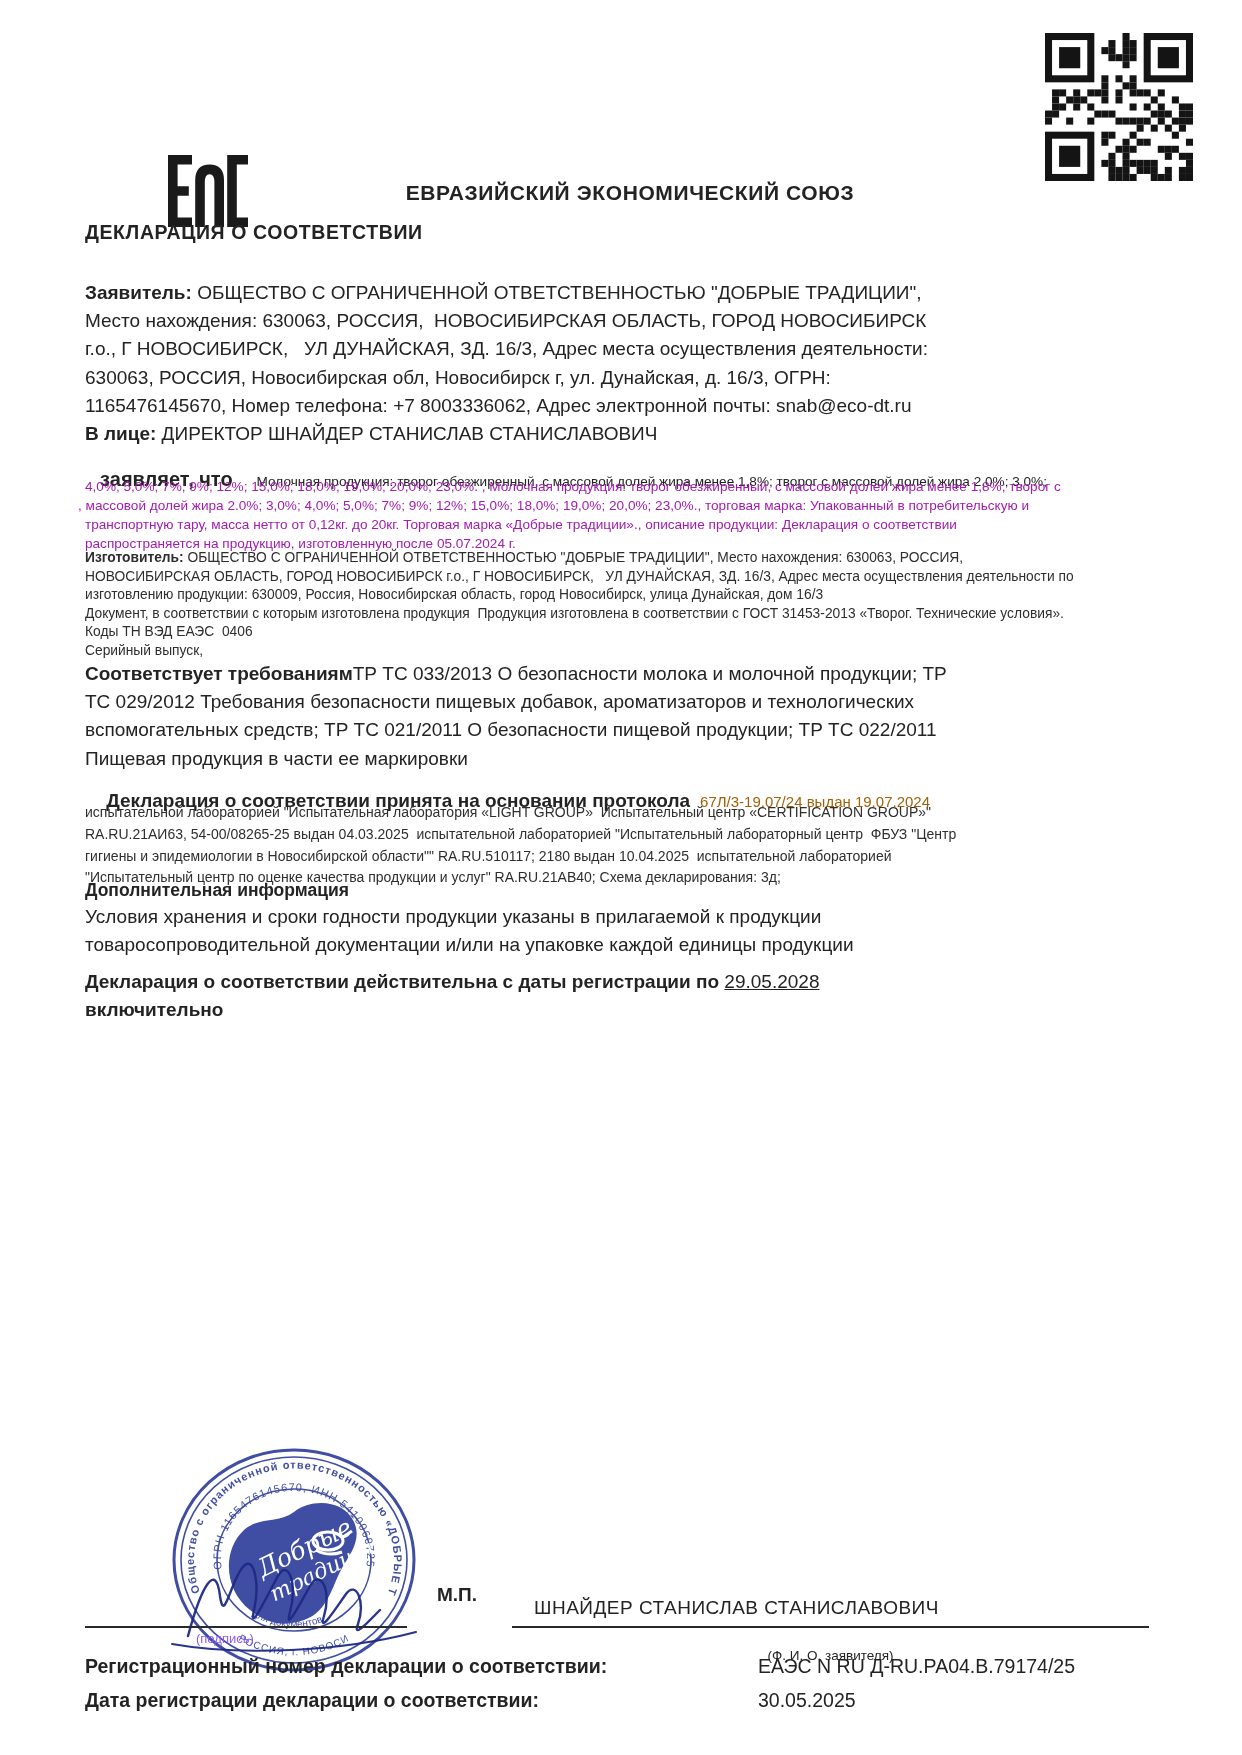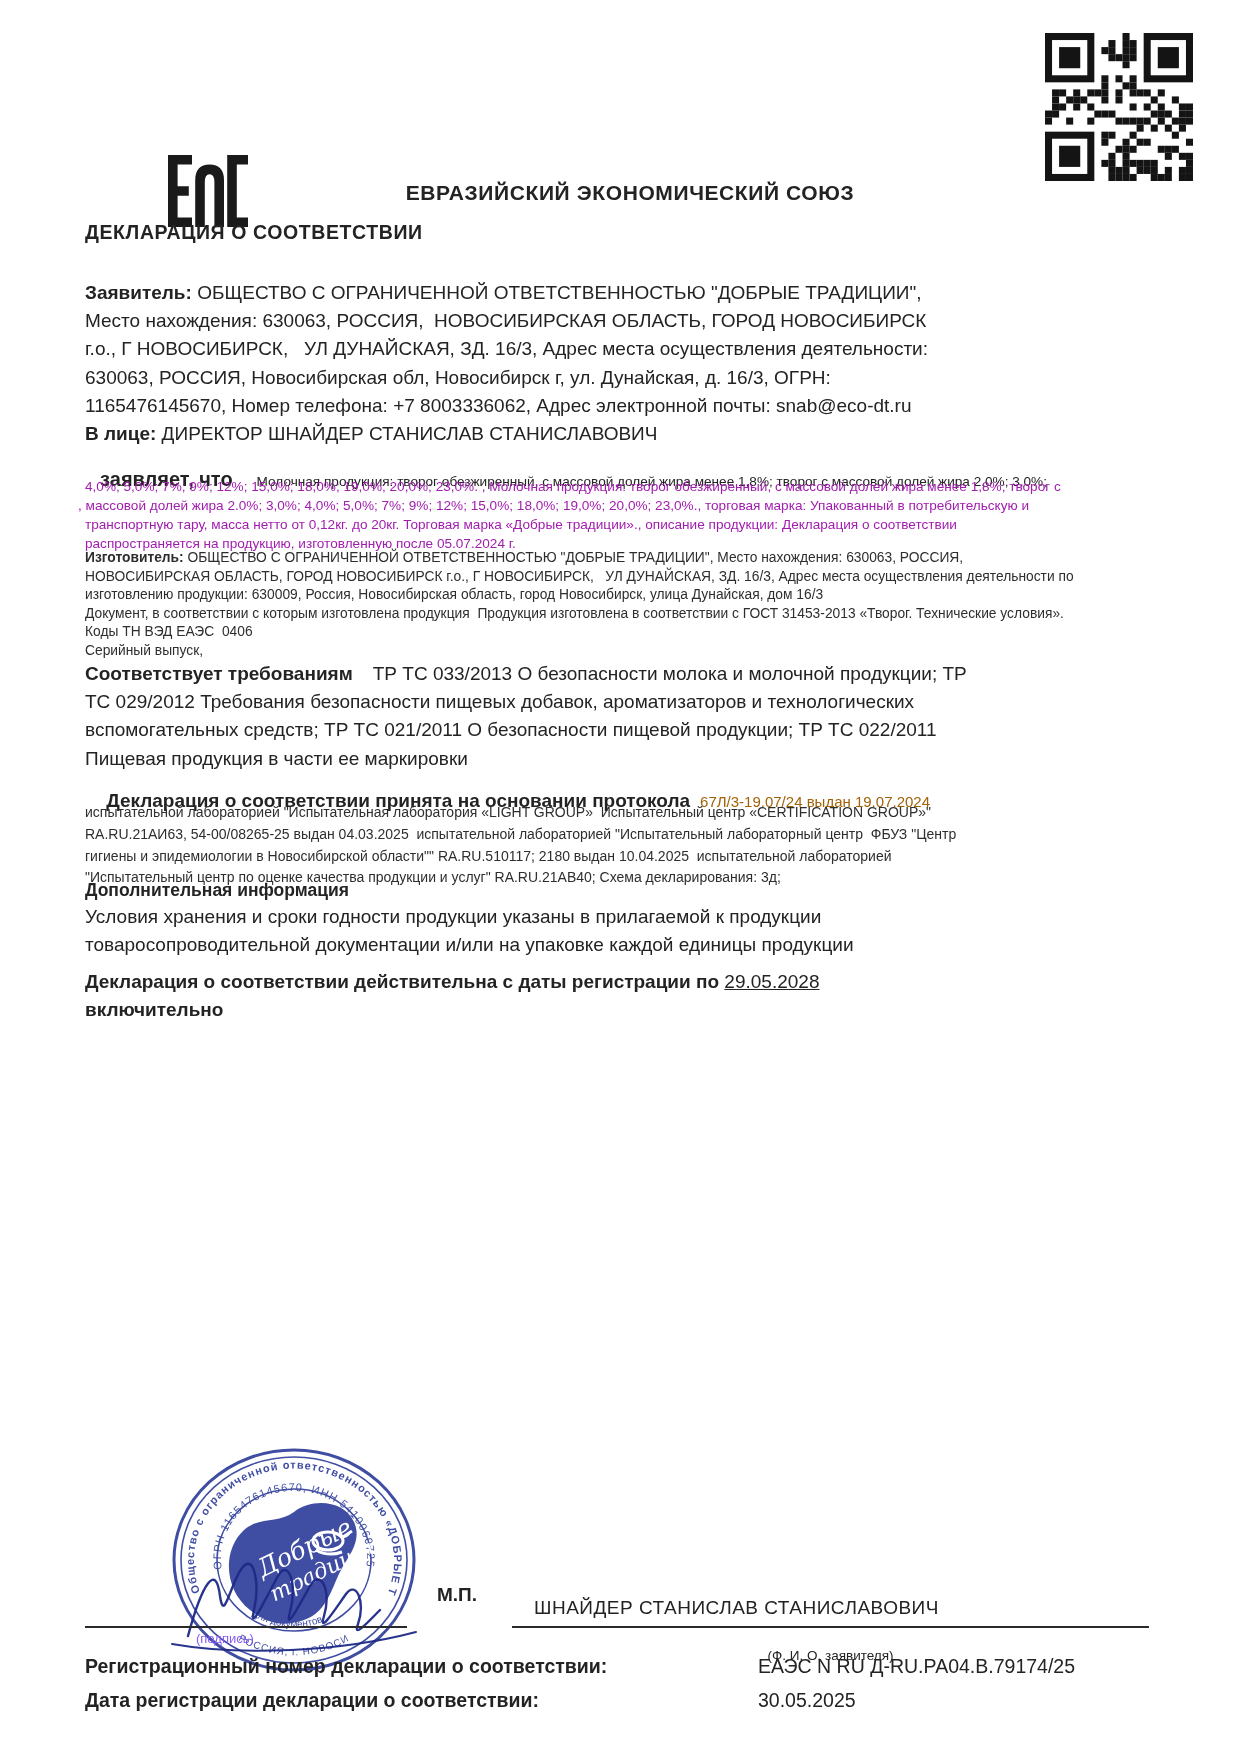--- a/index.html
+++ b/index.html
@@ -15,21 +15,21 @@
   .qr{left:1045px;top:33px;width:148px;height:148px;}
   
   .blk{left:85px;width:1092px;}
   .applicant{top:279px;font-size:19px;line-height:28.2px;}
   .declares-l1{top:453px;font-size:13.6px;}
   .declares-label{font-size:20px;font-weight:bold;margin-right:24px;}
   .declares{top:477px;font-size:13.6px;line-height:19px;color:#a21caf;}
   .hang{text-indent:-7px;}
   .manufacturer{top:549px;font-size:13.8px;line-height:18.6px;color:#2e2e2e;}
   .requirements{top:660px;font-size:19px;line-height:28.2px;}
-  .req-label{margin-right:20px;}
+  .req-label{margin-right:0;}
   .basis-l1{top:768px;font-size:19px;}
   .basis-val{font-size:15px;font-weight:normal;margin-left:10px;color:#a16207;}
   .basis{top:793px;font-size:14px;line-height:21.8px;color:#2e2e2e;margin-top:9px;}
   .add-h{top:880px;font-size:17.5px;font-weight:bold;}
   .additional{top:903px;font-size:19px;line-height:28.4px;}
   .validity{top:968px;font-size:19px;line-height:28.4px;font-weight:bold;}
   .validity .r{font-weight:normal;text-decoration:underline;}
   
   .stamp{left:166px;top:1442px;width:256px;height:236px;opacity:.9;}
   .signature{left:150px;top:1524px;width:330px;height:130px;opacity:.95;}

